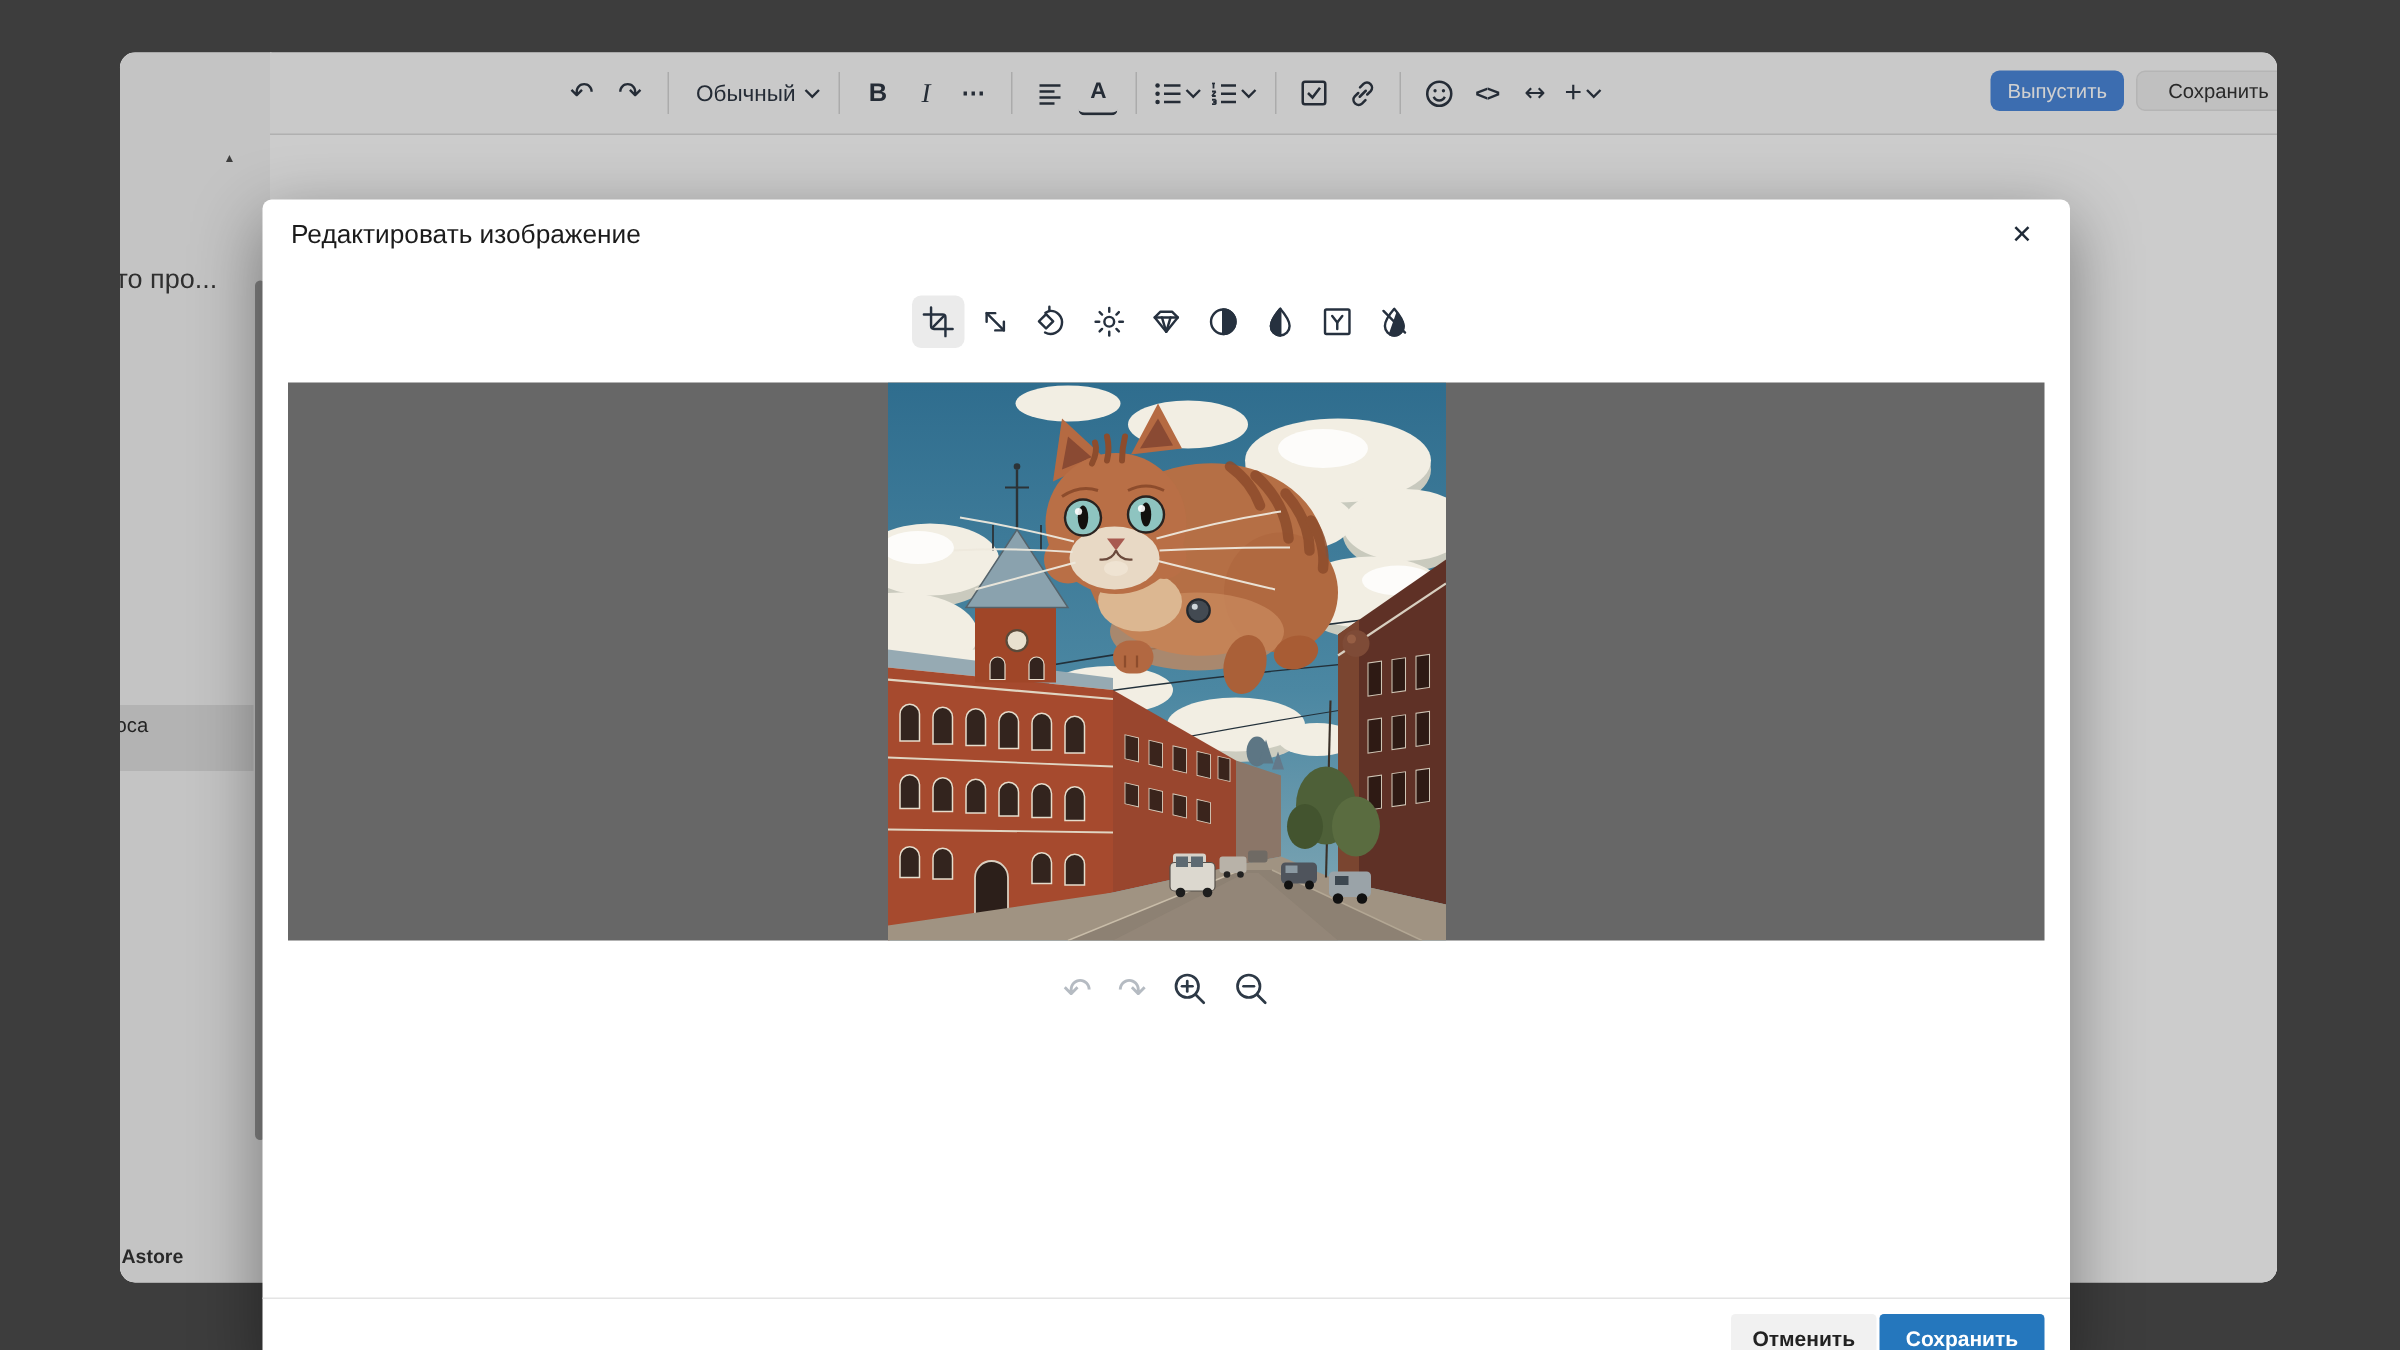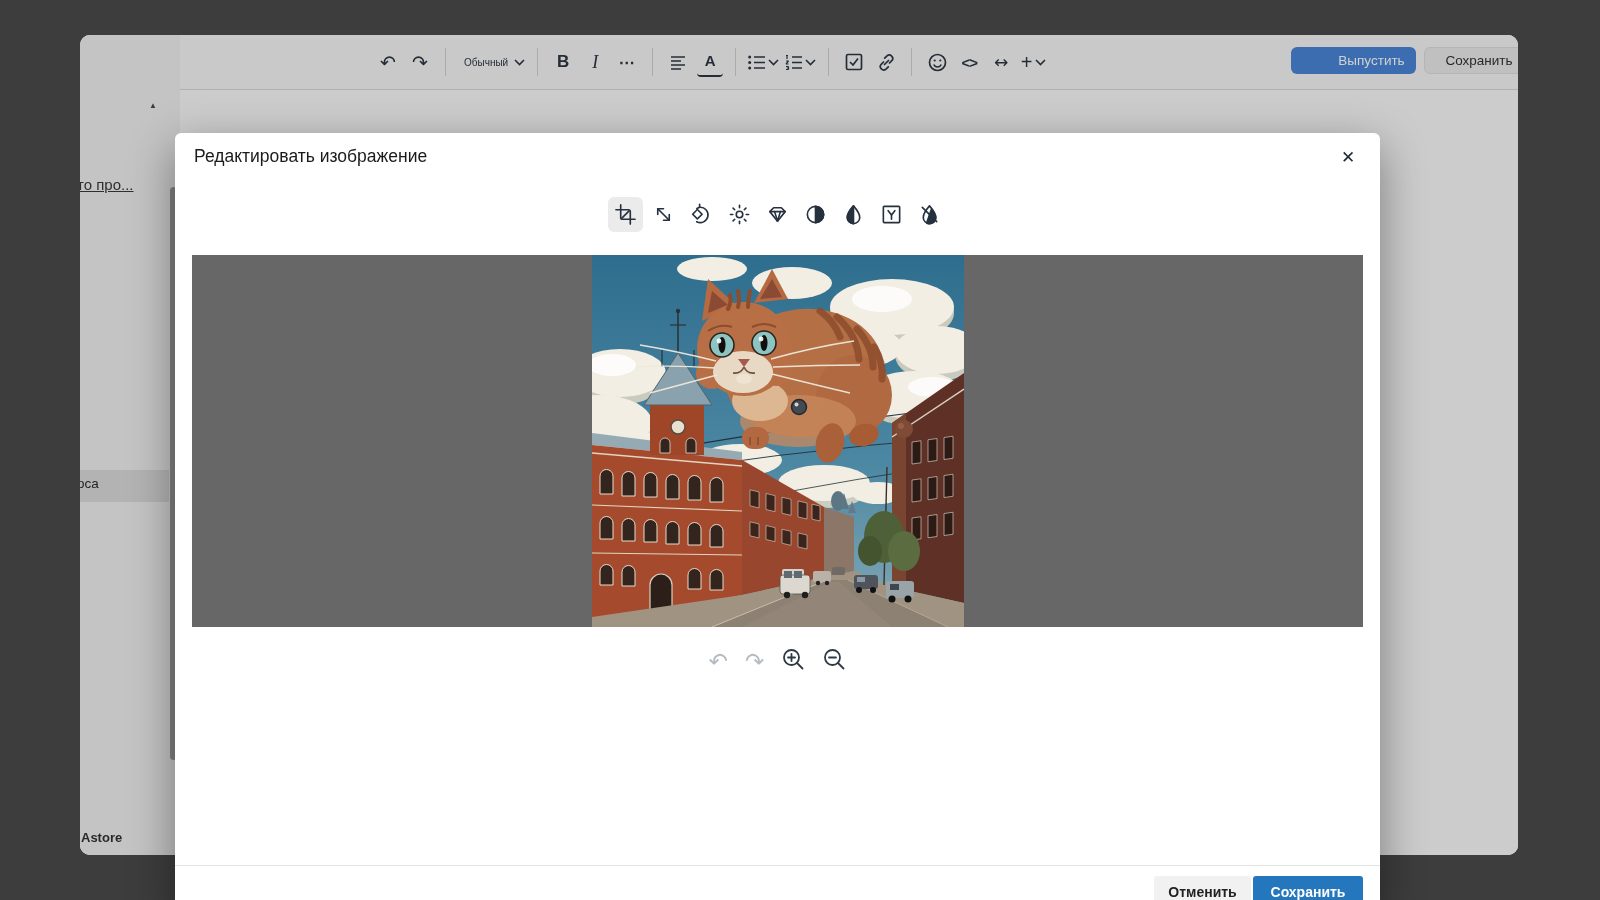--- a/index.html
+++ b/index.html
@@ -14,44 +14,44 @@
     background:#fafafa;border-radius:10px;overflow:hidden;
   }
   .window::after{ 
     content:"";position:absolute;inset:0;background:rgba(0,0,0,0.185);z-index:40;
   }
   .sidebar{
     position:absolute;left:0;top:0;width:100px;height:100%;
     background:#f1f1f1;border-right:1px solid #d9d9d9;
   }
   .sb-arrow{position:absolute;left:69px;top:66px;font-size:8px;color:#4c4c4c;}
-  .sb-item{position:absolute;left:-3px;top:141px;font-size:15px;color:#3a3a3a;white-space:nowrap;text-decoration:underline;}
-  .sb-selected{position:absolute;left:0;top:435px;width:89px;height:32px;background:#dcdcdc;}
+  .sb-item{position:absolute;left:-3px;top:141px;font-size:18px;color:#3a3a3a;white-space:nowrap;}
+  .sb-selected{position:absolute;left:0;top:435px;width:89px;height:44px;background:#dcdcdc;}
   .sb-selected span{position:absolute;left:-3px;top:6px;font-size:13.5px;color:#2c2c2c;}
   .sb-brand{position:absolute;left:1px;top:795px;font-size:13px;font-weight:700;color:#333;text-align:center;}
   .sb-scroll{position:absolute;left:90px;top:152px;width:7px;height:573px;background:#9f9f9f;border-radius:4px;}
   .toolbar{
     position:absolute;left:100px;top:0;right:0;height:55px;background:#f7f7f7;
     border-bottom:1px solid #d8d8d8;display:flex;align-items:center;padding-left:192px;box-sizing:border-box;
   }
   .tb-btn{height:28px;min-width:26px;display:flex;align-items:center;justify-content:center;
     color:#2e3743;margin:0 3px;border-radius:4px;}
   .tb-glyph{font-family:"DejaVu Sans",sans-serif;font-size:19px;line-height:1;}
   .tb-sep{width:1px;height:28px;background:#d2d2d2;margin:0 9px;}
-  .tb-style{font-size:10px;color:#2e3743;margin:0 4px 0 6px;}
+  .tb-style{font-size:15px;color:#2e3743;margin:0 4px 0 6px;}
   .tb-b{font-weight:700;font-size:17px;}
   .tb-i{font-family:"Liberation Serif",serif;font-style:italic;font-size:18px;}
   .tb-more{font-size:16px;font-weight:700;letter-spacing:1px;}
   .tb-a{font-size:15px;font-weight:700;border-bottom:2px solid #2e3743;line-height:1.05;}
   .tb-code{font-size:15px;font-weight:700;letter-spacing:-1px;}
   .tb-arrow{font-family:"DejaVu Sans",sans-serif;font-size:17px;}
   .tb-plus{font-size:20px;font-weight:400;}
   .chev{margin-left:2px;}
   .btn-publish{position:absolute;top:12px;right:102px;width:89px;height:27px;border-radius:6px;
-    background:#4a86d8;color:#fff;font-size:13.5px;display:flex;align-items:center;justify-content:center;padding-left:36px;}
+    background:#4a86d8;color:#fff;font-size:13.5px;display:flex;align-items:center;justify-content:center;}
   .btn-savetop{position:absolute;top:12px;right:-16px;width:110px;height:27px;border-radius:6px;
     background:#ececec;color:#333;font-size:13.5px;display:flex;align-items:center;justify-content:center;border:1px solid #dedede;box-sizing:border-box;}
   .canvas{position:absolute;left:100px;top:55px;right:0;bottom:0;background:#fafafa;}
   .doc-title{position:absolute;left:267px;top:40px;font-size:27px;font-weight:700;color:#141414;white-space:nowrap;}
   .float-tb{position:absolute;left:587px;top:51px;width:208px;height:40px;background:#fff;
     border:1px solid #c9c9c9;border-radius:4px;box-shadow:0 2px 6px rgba(0,0,0,.12);
     display:flex;align-items:center;justify-content:center;gap:9px;z-index:5;}
   .float-tb .tb-glyph{font-size:17px;color:#2e3743;}
   .doc-image{position:absolute;left:268px;top:678px;width:867px;height:87px;overflow:hidden;}
   

